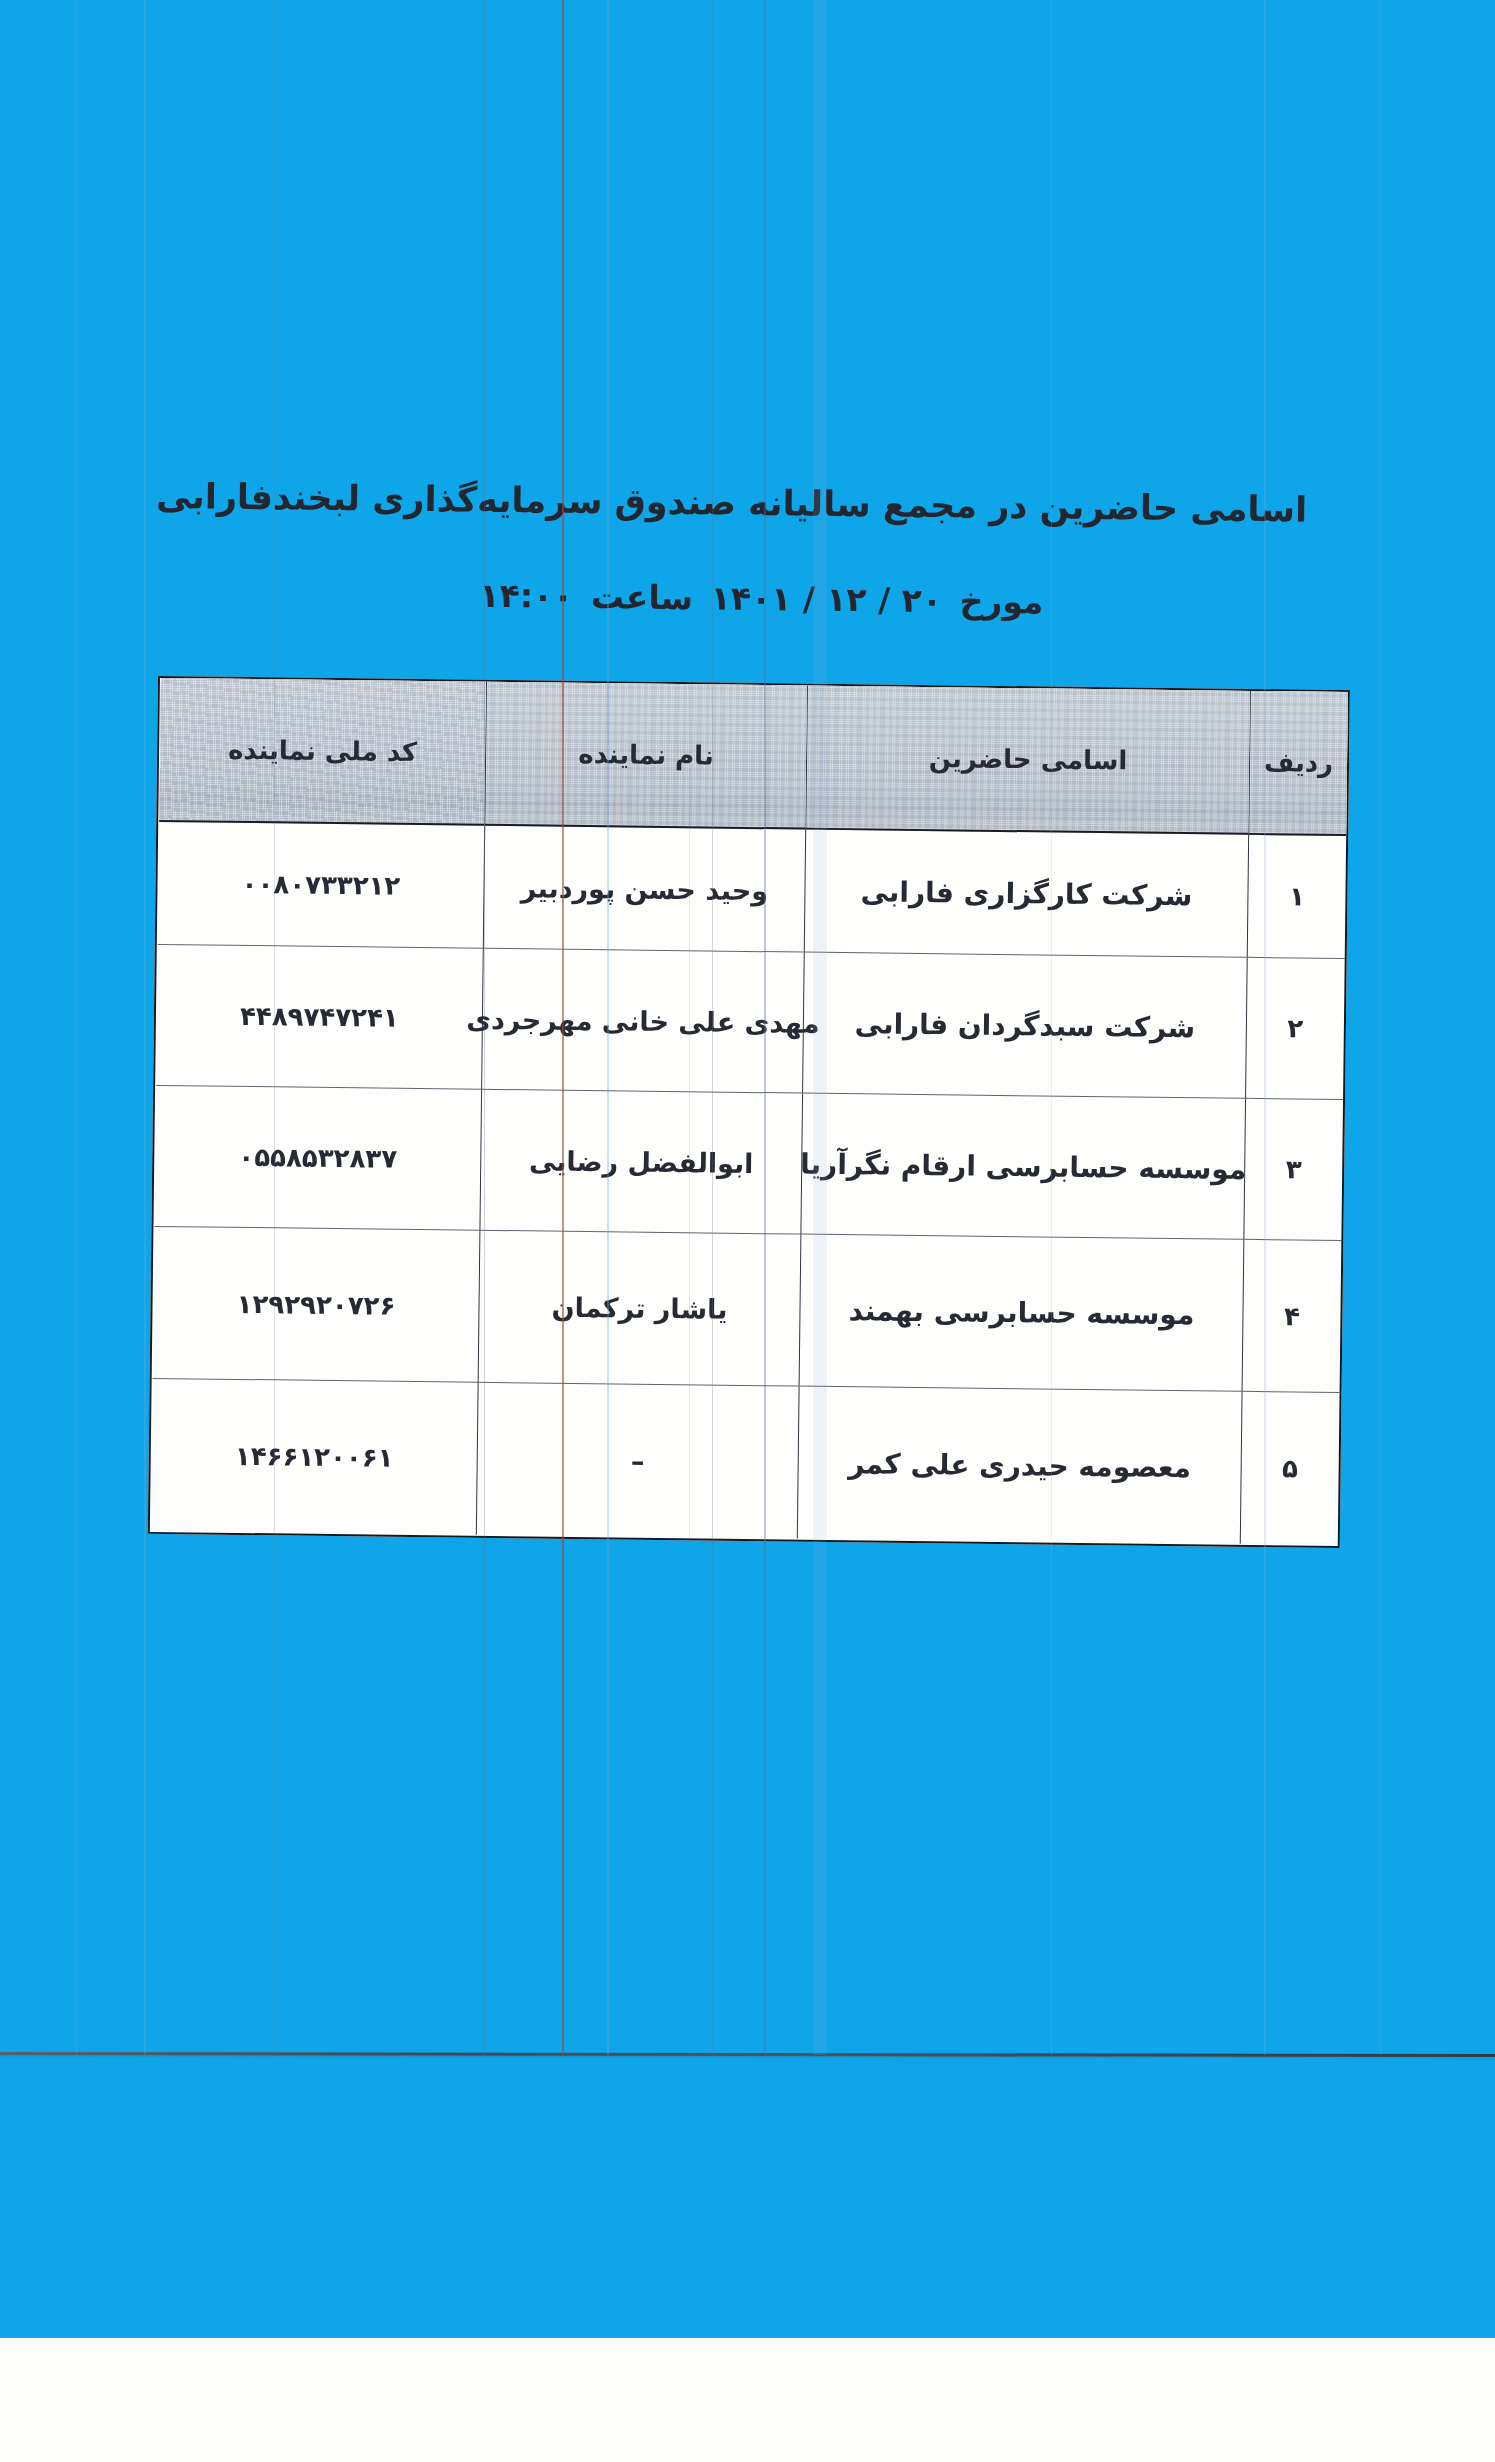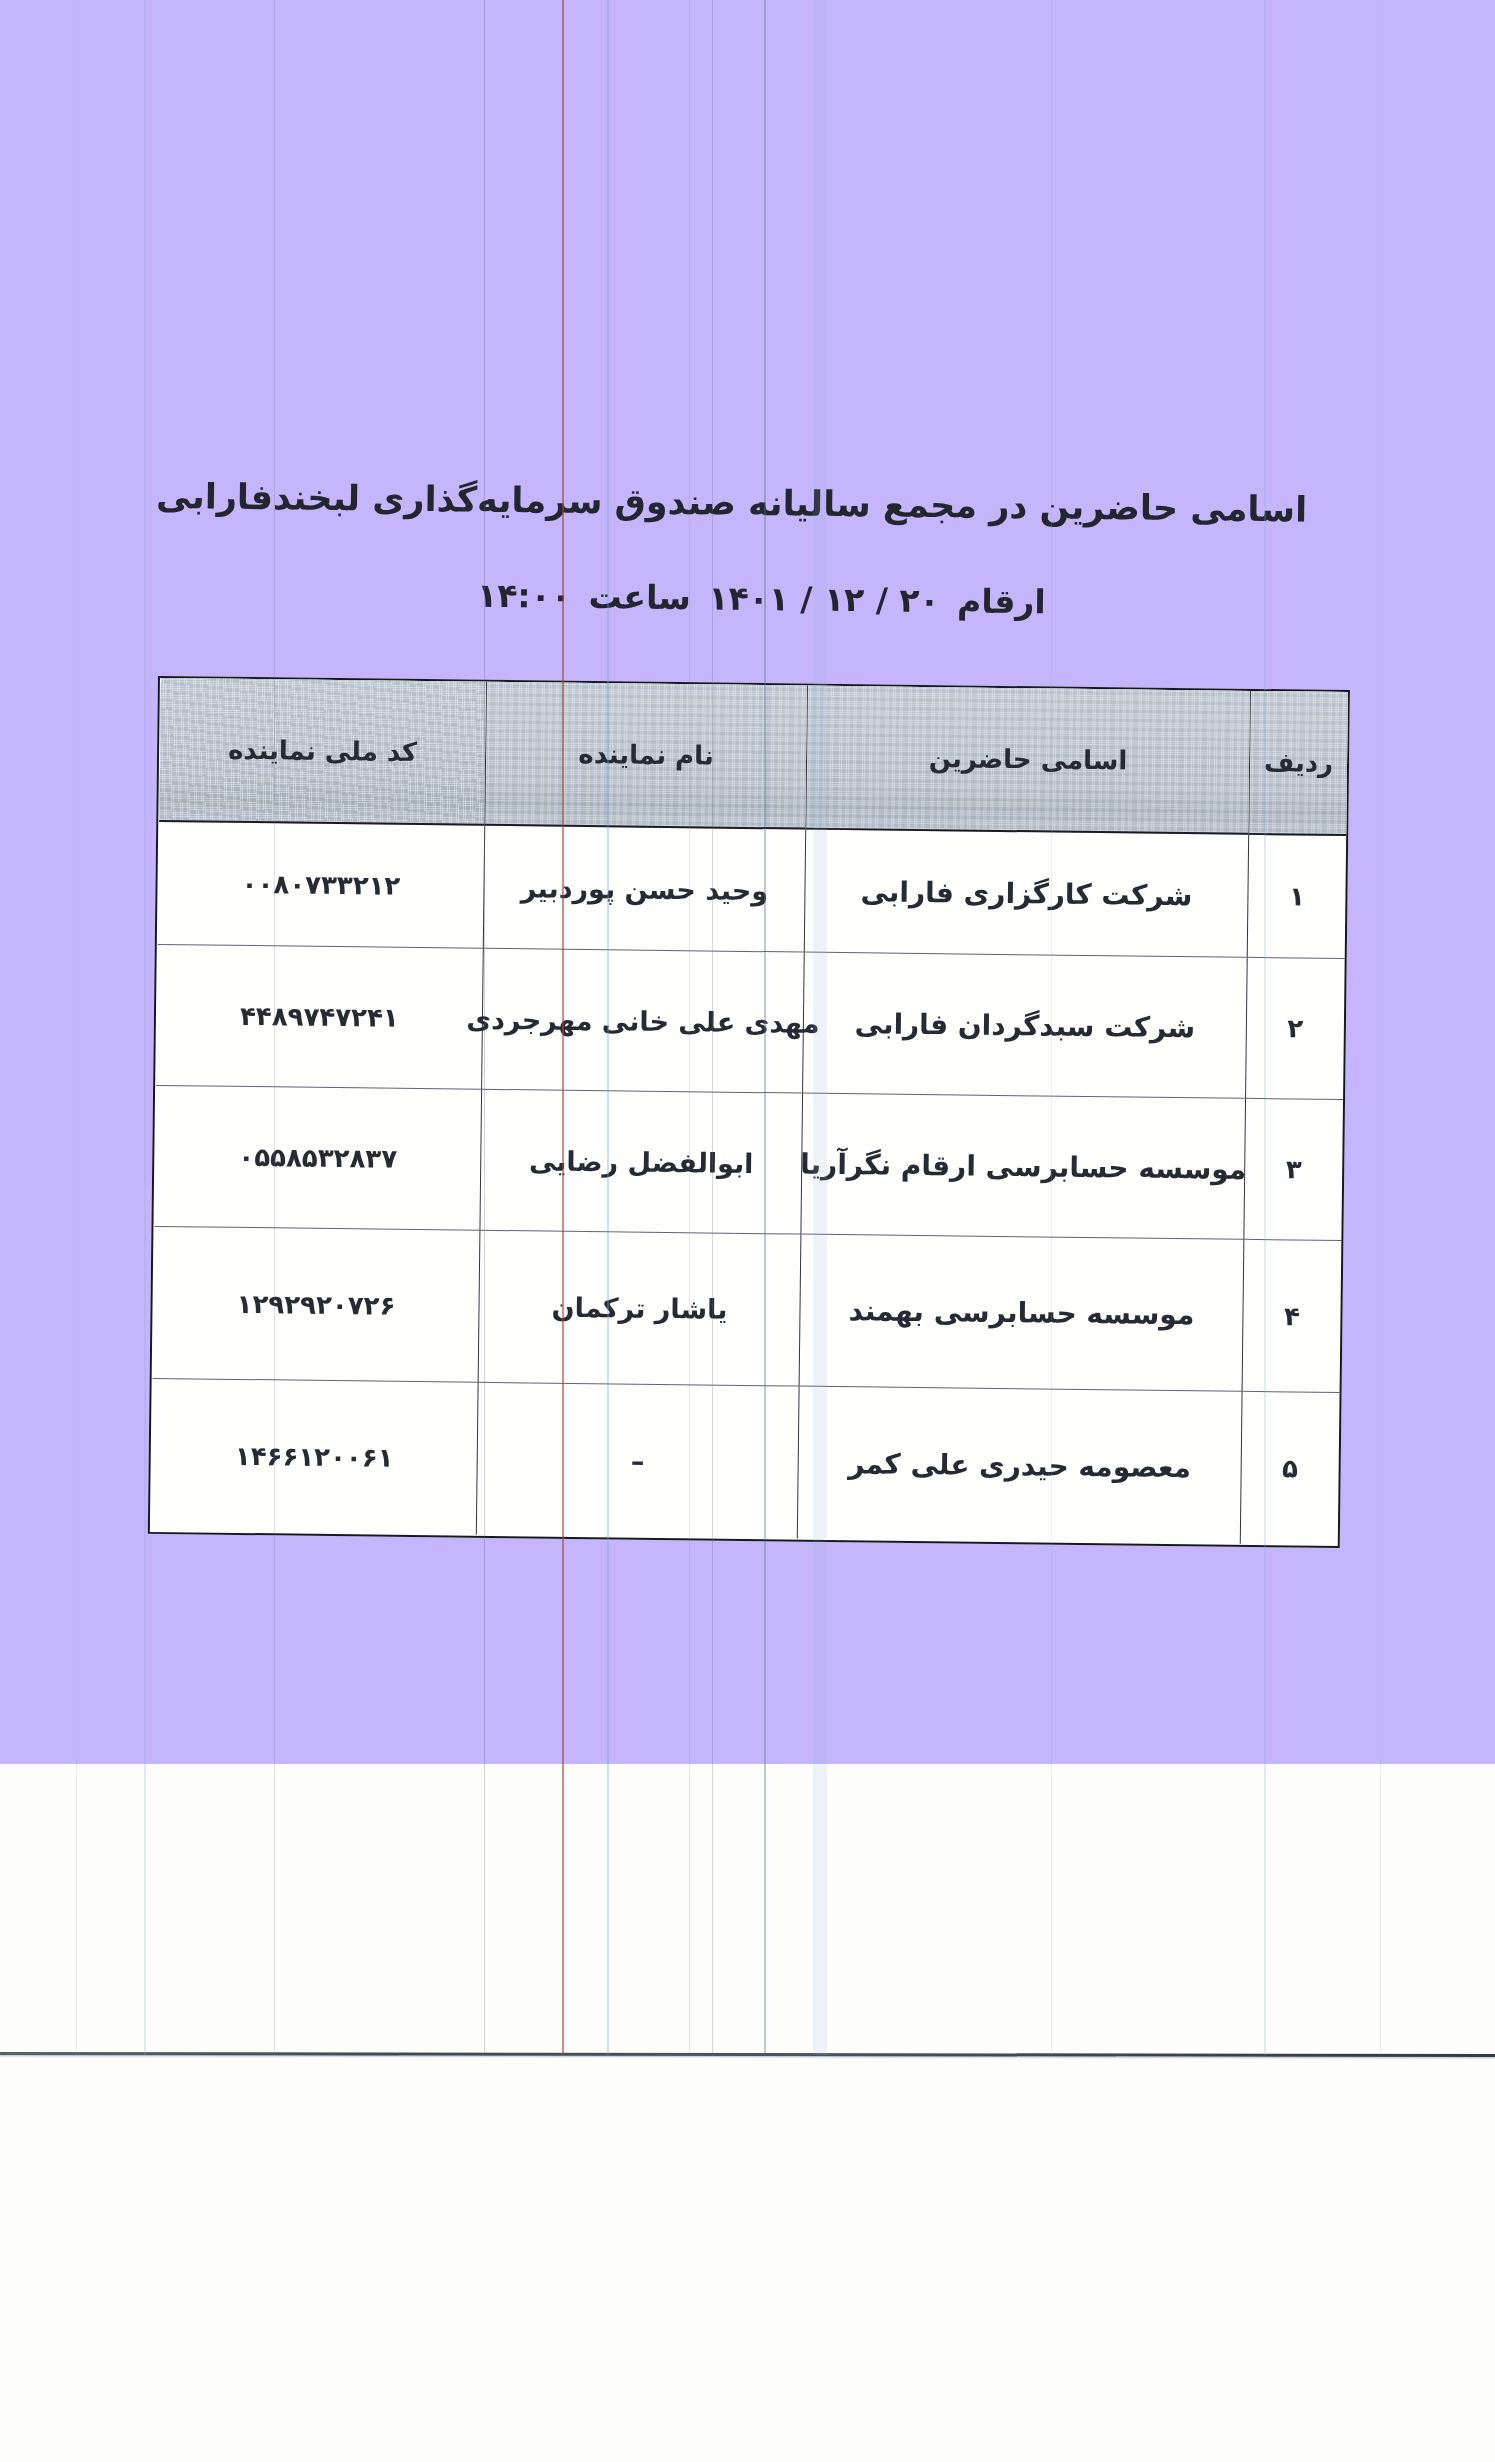--- a/index.html
+++ b/index.html
@@ -9,22 +9,22 @@
     height: 2462px;
     background: #fdfdfc;
     overflow: hidden;
     font-family: "DejaVu Sans", sans-serif;
   }
   * { box-sizing: border-box; }
 
   .page {
     position: relative;
     width: 1495px;
-    height: 1764px;
-    background: #c4b5fd;
+    height: 2338px;
+    background: #0ea5e9;
   }
 
   
   .rot {
     position: absolute;
     inset: 0;
     transform: rotate(0.68deg);
     transform-origin: 0 0;
     color: #23272f;
   }
@@ -138,21 +138,21 @@
 </head>
 <body>
 
 <div class="page">
 
   <div class="rot">
 
     <div class="title">اسامی حاضرین در مجمع سالیانه صندوق سرمایه‌گذاری لبخندفارابی</div>
 
     <div class="dateline">
-      <span>ارقام</span>
+      <span>مورخ</span>
       <span class="num" dir="ltr">۱۴۰۱ / ۱۲ / ۲۰</span>
       <span>ساعت</span>
       <span class="num" dir="ltr">۱۴:۰۰</span>
     </div>
 
     <div class="tbl">
 
       <div class="hcell col-row">ردیف</div>
       <div class="hcell col-attendee">اسامی حاضرین</div>
       <div class="hcell col-rep">نام نماینده</div>

